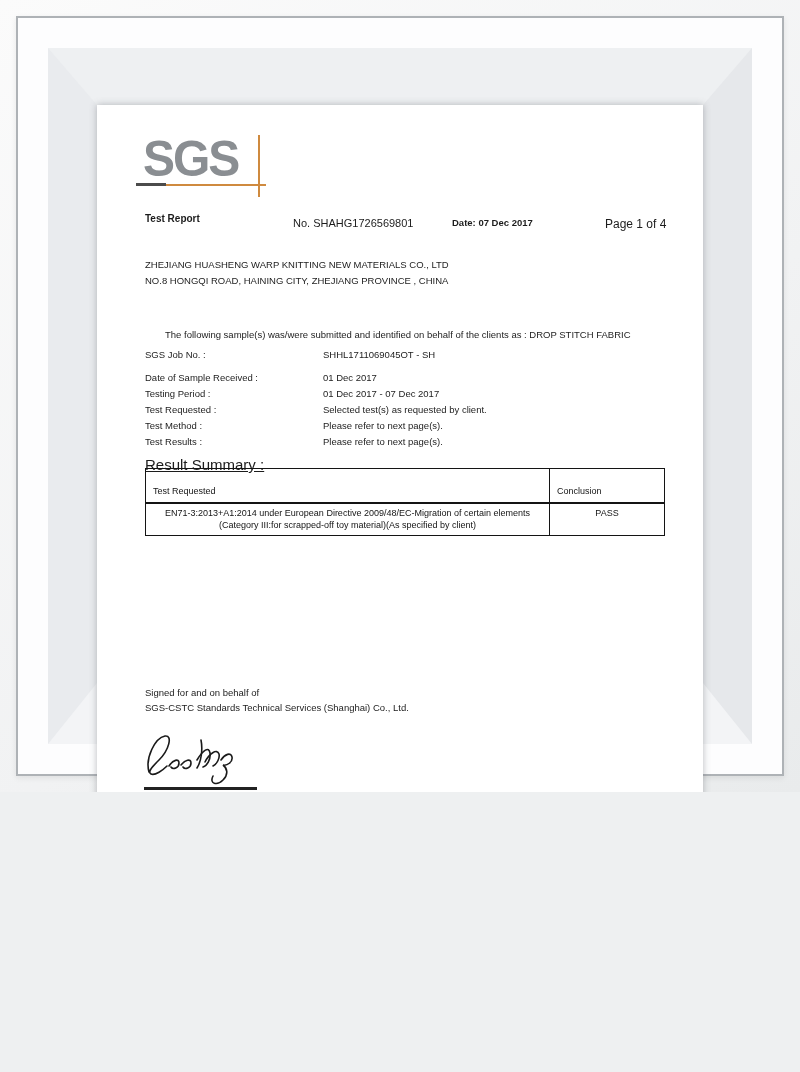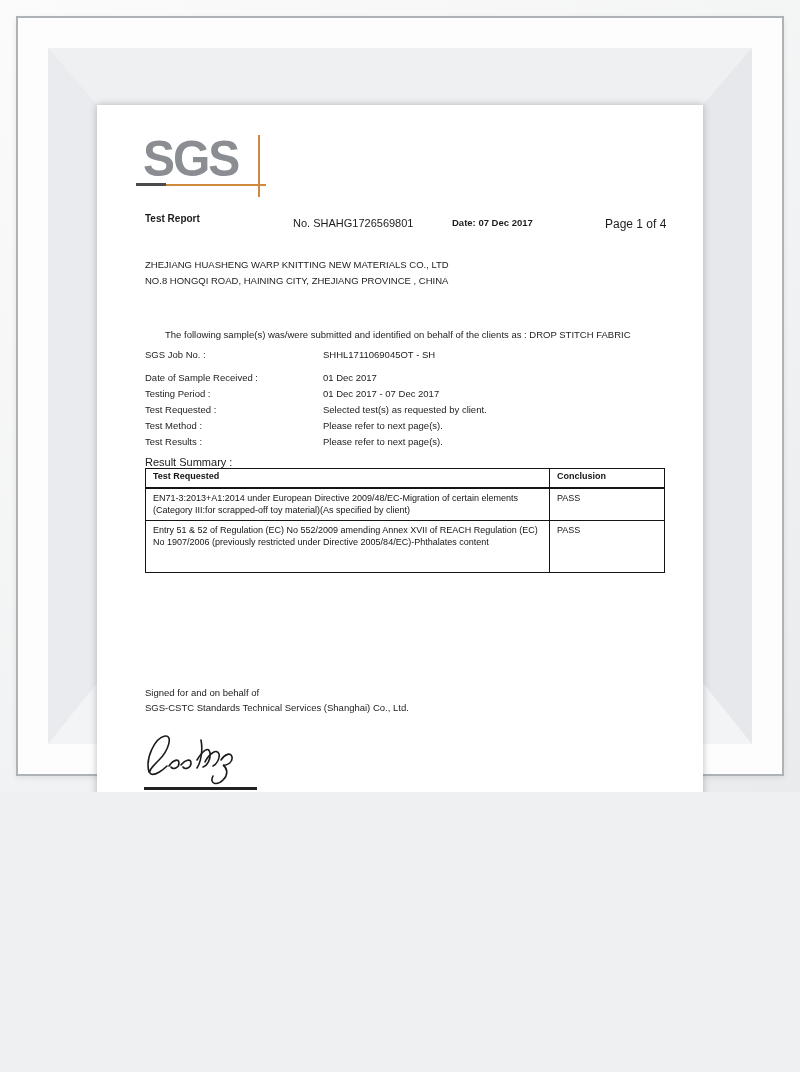--- a/index.html
+++ b/index.html
@@ -33,30 +33,30 @@
   .rh-date  { position:absolute; left:355px; top:112px; font-size:9.5px;font-weight:bold; }
   .rh-page  { position:absolute; left:508px; top:112px; font-size:12px; }
 
   .client { position:absolute; left:48px; top:152px; font-size:9.5px; line-height:16px; }
   .sample { position:absolute; left:48px; top:224px; font-size:9.5px;margin-left:20px; }
 
   .ir { position:absolute; left:48px; font-size:9.5px; width:520px; }
   .ir .val { position:absolute; left:140px; top:0;margin-left:38px; }
   .ir1{top:244px} .ir2{top:267px} .ir3{top:283px} .ir4{top:299px} .ir5{top:315px} .ir6{top:331px}
 
-  .rsl { position:absolute; left:48px; top:351px; font-size:11px; }
+  .rsl { position:absolute; left:48px; top:351px; font-size:15px;text-decoration:underline; }
 
   .rtable { position:absolute; left:48px; top:363px; width:520px; border-collapse:collapse;
             font-size:9px; color:#141414; }
   .rtable th, .rtable td { border:1.6px solid #141414; padding:3px 7px; vertical-align:top;
                            line-height:12.5px; text-align:left; }
-  .rtable th { font-weight:bold; border-bottom-width:2.4px; padding-top:1px; padding-bottom:4px; }
+  .rtable th { font-weight:normal; border-bottom-width:2.4px; padding-top:16px; padding-bottom:4px; }
   .col-conc { width:115px; }
   .cell-conc { text-align:left;margin-top:36px; }
-  .rtable td { height:30px; }
+  .rtable td { height:30px;text-align:center; }
   .rtable .row2 td { height:52px; }
 
   .signed { position:absolute; left:48px; top:580px; font-size:9.5px; line-height:15px; }
   .sig-svg { position:absolute; left:42px; top:615px; }
   .sig-line { position:absolute; left:47px; top:682px; width:113px; height:2.5px; background:#222; }
   .sig-name  { position:absolute; left:32px; top:689px; font-size:10px;text-align:right; }
   .sig-title { position:absolute; left:48px; top:742px; font-size:9.5px; }
 
   
   .micro { transform:scale(0.6); transform-origin:0 0; }
@@ -132,24 +132,20 @@
     <div class="rsl">Result Summary :</div>
 
     <table class="rtable">
       <tbody>
           <tr>
         <th>Test Requested</th>
         <th class="col-conc cell-conc">Conclusion</th>
       </tr>
       <tr class="row1">
         <td>EN71-3:2013+A1:2014 under European Directive 2009/48/EC-Migration of certain elements (Category III:for scrapped-off toy material)(As specified by client)</td>
-        <td class="cell-conc">PASS</td>
-      </tr>
-      <tr class="row2">
-        <td>Entry 51 &amp; 52 of Regulation (EC) No 552/2009 amending Annex XVII of REACH Regulation (EC) No 1907/2006 (previously restricted under Directive 2005/84/EC)-Phthalates content</td>
         <td class="cell-conc">PASS</td>
       </tr>
     </tbody>
       </table>
 
     <div class="signed">
       <div>Signed for and on behalf of</div>
       <div>SGS-CSTC Standards Technical Services (Shanghai) Co., Ltd.</div>
     </div>
 

